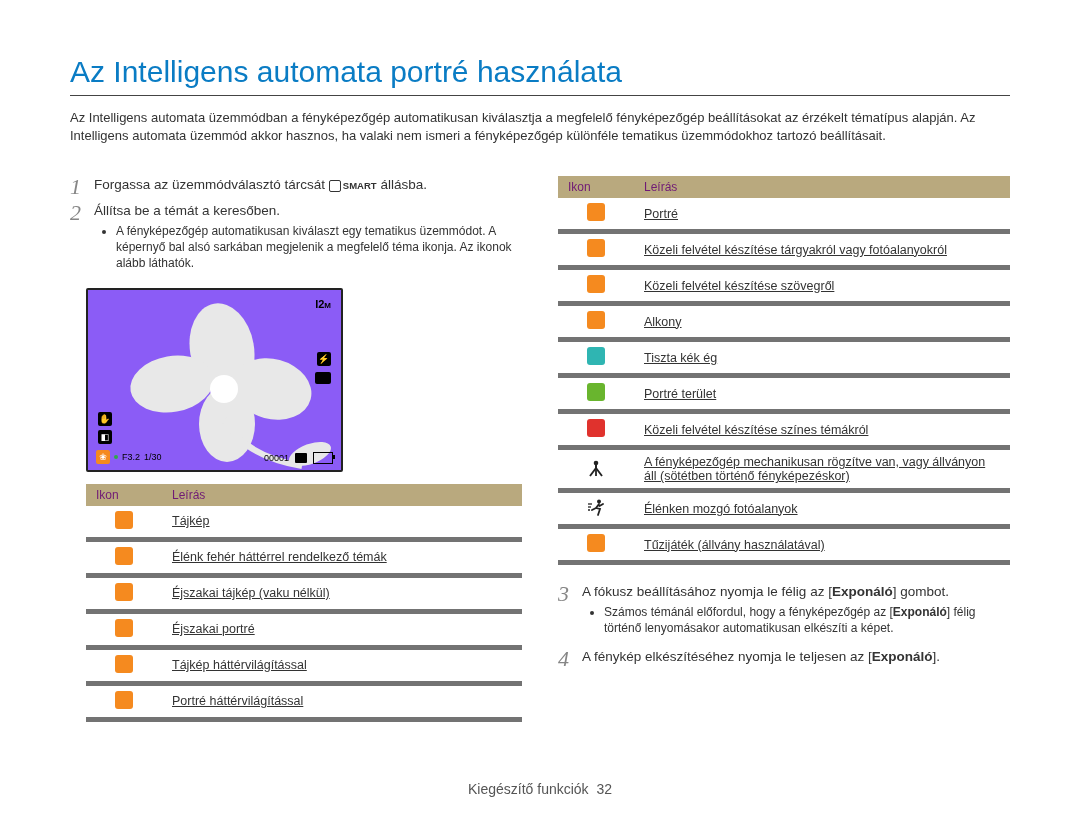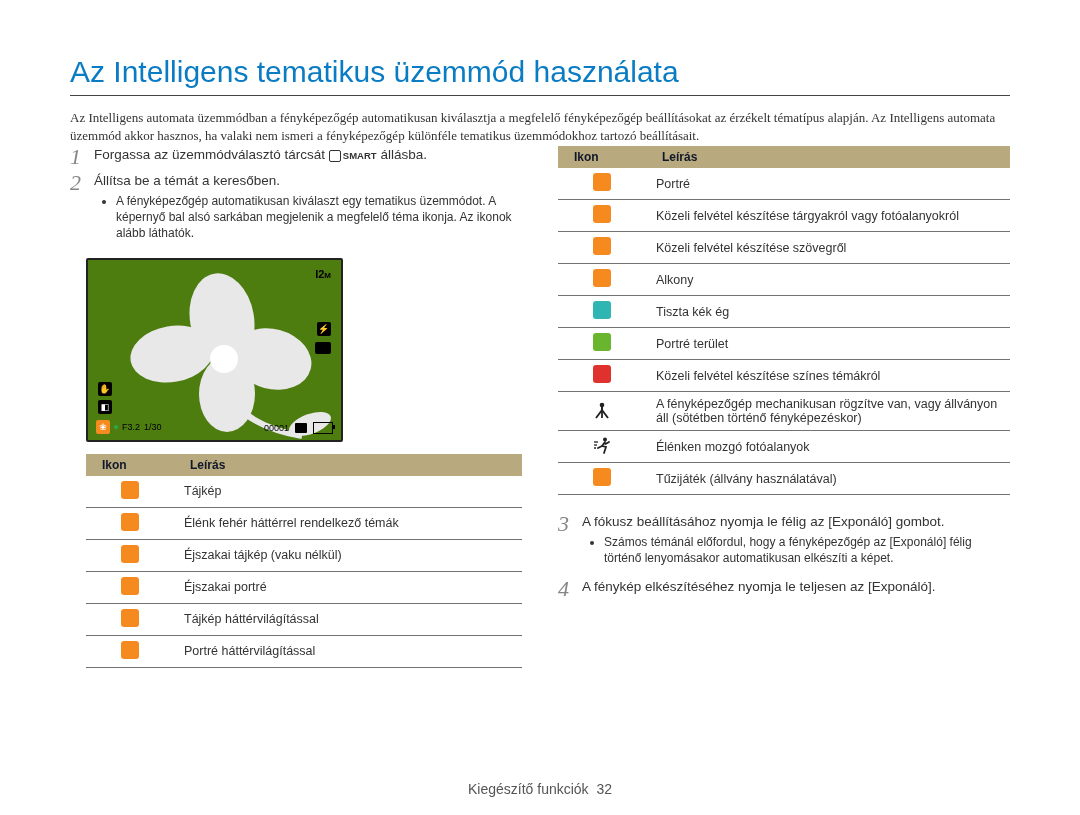--- a/index.html
+++ b/index.html
@@ -23,22 +23,21 @@
     font-weight: 500;
     margin: 0 0 6px 0;
   }
   .title-underline {
     border-bottom: 1px solid #444;
     margin-bottom: 10px;
   }
   .intro {
     font-size: 13px;
     line-height: 1.35;
-    margin-bottom: 2px;
-    font-family: Liberation Serif, serif;
+    margin-bottom: 32px;
   }
   .columns {
     display: flex;
     gap: 36px;
   }
   .col {
     flex: 1;
     min-width: 0;
   }
   .step-row {
@@ -54,41 +53,41 @@
     width: 24px;
     flex-shrink: 0;
     line-height: 1;
     padding-top: 0;
   }
   .step-body {
     flex: 1;
     font-size: 13.5px;
     line-height: 1.4;
   }
-  .step-body .bold { font-weight: normal; }
+  .step-body .bold { font-weight: bold; }
   ul.bullets {
     margin: 2px 0 8px 0;
     padding-left: 22px;
   }
   ul.bullets li {
     list-style: disc;
     font-size: 12px;
     line-height: 1.35;
     padding-left: 0;
   }
 
   
   .camera-display {
     width: 253px;
     height: 180px;
     border: 2px solid #222;
     border-radius: 2px;
     margin: 8px 0 12px 16px;
     position: relative;
-    background: #4d7c0f;
+    background: #8b5cf6;
     overflow: hidden;
   }
   .flower {
     position: absolute;
     left: 24px;
     top: 4px;
     width: 230px;
     height: 175px;
     opacity: 1;
   }
@@ -151,31 +150,32 @@
   table.icon-table {
     border-collapse: collapse;
     width: 100%;
     font-size: 12.5px;
     margin-left: 16px;
     width: calc(100% - 16px);
   }
   .col-right table.icon-table { margin-left: 0; width: 100%; }
   table.icon-table th {
     background: #b9a97e;
-    color: #0f172a;
+    color: #701a75;
     text-align: left;
-    padding: 4px 16px;
-    font-weight: bold;
+    padding: 4px 10px;
+    font-weight: normal;
     font-size: 12px;
   }
   table.icon-table th.ikon-col { width: 56px; }
   table.icon-table td {
-    border-bottom: 1px solid #737373;
+    border-bottom: 5px solid #737373;
     padding: 5px 10px;
     vertical-align: middle;
+    text-decoration: underline;
   }
   table.icon-table td.ic {
     text-align: center;
     width: 56px;
   }
   .icon-sq {
     display:inline-flex;
     width:18px;height:18px;
     border-radius:3px;
     align-items:center;justify-content:center;
@@ -212,21 +212,21 @@
   .smart-label:before {
     content:"";
     position:absolute;left:0;top:1px;
     width:10px;height:10px;border:1.5px solid #333;border-radius:2px;
   }
 </style>
 </head>
 <body>
 
 <div class="page">
-  <h1 class="title">Az Intelligens tematikus üzemmód használata</h1>
+  <h1 class="title">Az Intelligens automata portré használata</h1>
   <div class="title-underline"></div>
   <p class="intro">Az Intelligens automata üzemmódban a fényképezőgép automatikusan kiválasztja a megfelelő fényképezőgép beállításokat az érzékelt tématípus alapján. Az Intelligens automata üzemmód akkor hasznos, ha valaki nem ismeri a fényképezőgép különféle tematikus üzemmódokhoz tartozó beállításait.</p>
 
   <div class="columns">
 
     <div class="col">
       <div class="step-row">
         <div class="step-num">1</div>
         <div class="step-body">
           <span>Forgassa az üzemmódválasztó tárcsát </span><span class="smart-label">SMART</span><span> állásba.</span>

